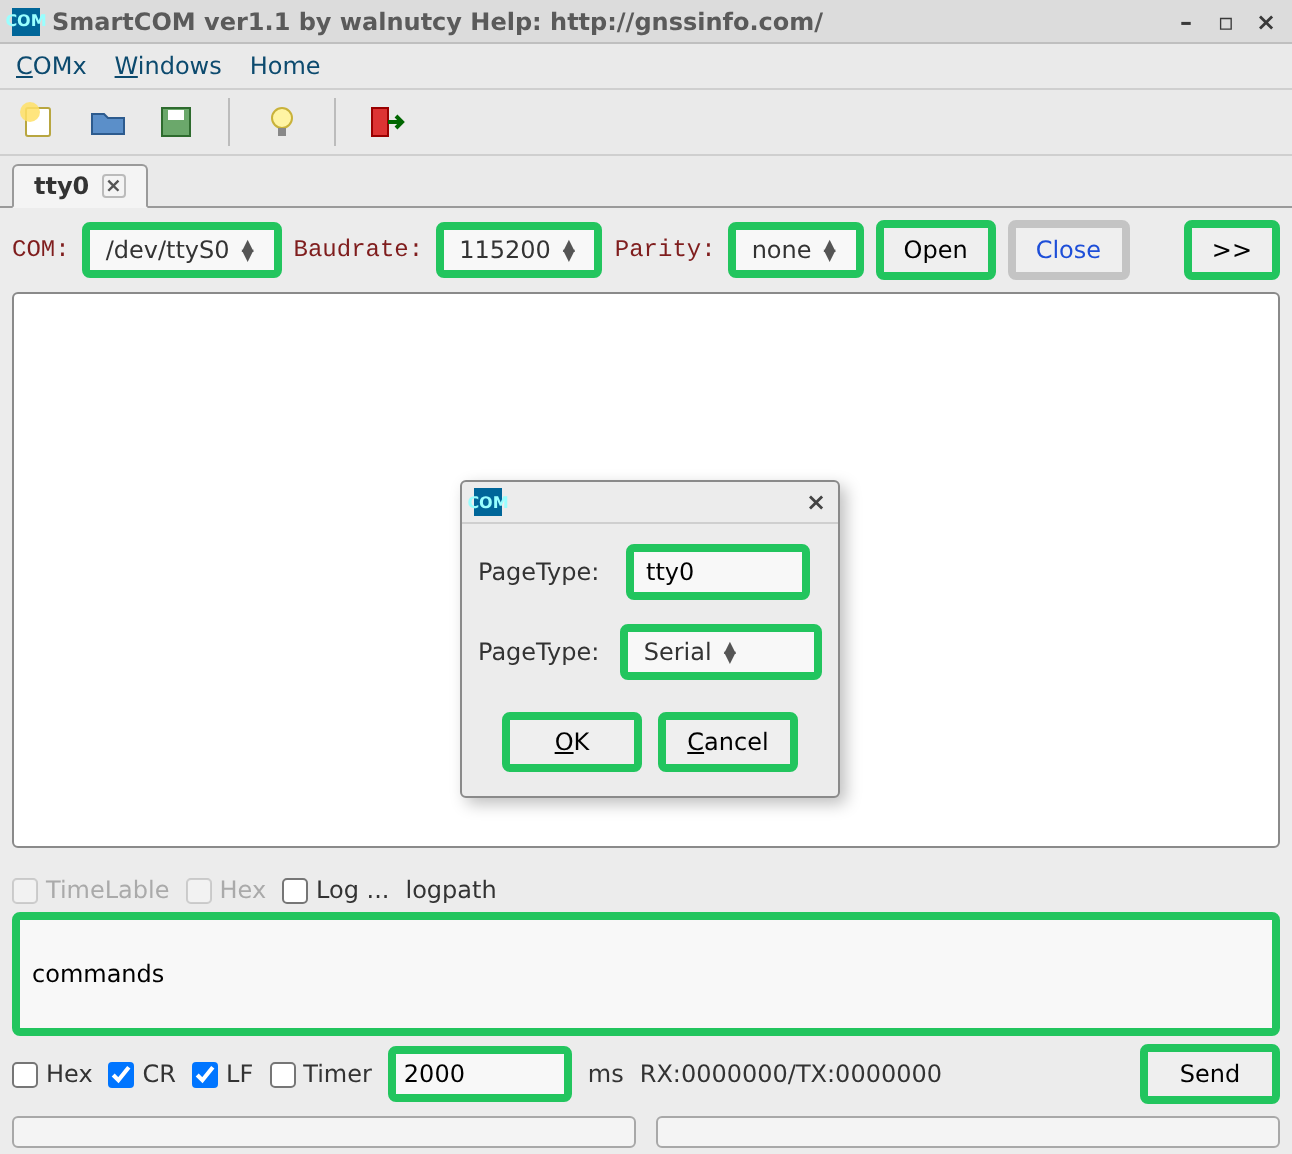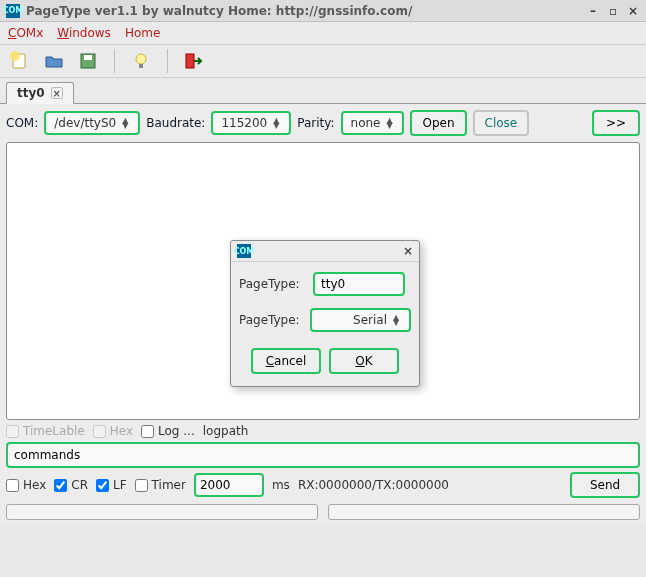--- a/index.html
+++ b/index.html
@@ -42,21 +42,21 @@
     font-size: 12px; color:#3a3a3a;
   }
   
   .menubar {
     display: flex;
     gap: 14px;
     padding: 4px 8px;
     background: #eaeaea;
     border-bottom: 1px solid #cfcfcf;
   }
-  .menubar span { color:#b91c1c; }
+  .menubar span { color:#0c4a6e; }
   .menubar .ul { text-decoration: underline; text-underline-offset: 1px; }
   
   .toolbar {
     display: flex;
     align-items: center;
     gap: 10px;
     padding: 4px 8px;
     background: #eaeaea;
     border-bottom: 1px solid #cfcfcf;
   }
@@ -101,23 +101,23 @@
   
   .content {
     padding: 6px;
     background: #ececec;
   }
   .row {
     display:flex;
     align-items:center;
     gap:6px;
   }
-  label.lbl { color:#0f172a; }
+  label.lbl { color:#7f1d1d;font-family:Liberation Mono, monospace; }
   .spinselect, .btn, input[type=text] {
-    border:2px solid #22c55e;
+    border:4px solid #22c55e;
     background:#f8f8f8;
     border-radius:4px;
     font: inherit;
     padding:3px 6px;
   }
   .spinselect {
     display:flex; align-items:center; gap:6px;
     padding:3px 6px 3px 8px;
     min-height:20px;
   }
@@ -126,55 +126,55 @@
     display:flex;flex-direction:column;
     line-height:5px;
     font-size:8px;
     color:#555;
   }
   .btn {
     padding:4px 10px;
     background:#efefef;
     min-width: 48px;
   }
-  .btn[disabled] { color:#0f766e; border-color:#c4c4c4; }
+  .btn[disabled] { color:#1d4ed8; border-color:#c4c4c4; }
   .terminal {
     margin-top:6px;
     height:278px;
     border:1px solid #8a8a8a;
     background:#fff;
     border-radius:3px;
   }
   .logrow {
-    margin-top:4px;
+    margin-top:14px;
     display:flex;
     align-items:center;
     gap:8px;
   }
   .cb {
     display:inline-flex; align-items:center; gap:4px;
   }
   .cb input { margin:0; }
   .spacer { flex:1; }
   .cmdline {
     margin-top:4px;
     display:flex;
   }
   .cmdline input {
     flex:1;
-    padding:4px 6px;
+    padding:20px 6px;
   }
   .sendrow {
     margin-top:4px;
     display:flex;
     align-items:center;
     gap:8px;
   }
   .sendrow .smallin {
-    width:70px;
+    width:92px;
     padding:3px 4px;
   }
   
   .footer {
     margin-top:6px;
     display:flex;
     gap:10px;
   }
   .footer .pane {
     flex:1;
@@ -202,31 +202,31 @@
   .dlg-title .app-icon {
     width:14px;height:14px;background:#006699;
     display:flex;align-items:center;justify-content:center;
     color:#9ff;font-size:8px;font-weight:bold;
   }
   .dlg-title .x { margin-left:auto; font-weight:bold; color:#444; }
   .dlg-body { padding:10px 8px 8px 8px; }
   .dlg-row { display:flex; align-items:center; gap:6px; margin-bottom:12px; }
   .dlg-row .dl { width:68px; }
   .dlg-row input[type=text] { width:92px; }
-  .dlg-row .spinselect { width:105px; justify-content:flex-end; }
+  .dlg-row .spinselect { width:105px; justify-content:flex-start; }
   .dlg-btns { display:flex; gap:8px; justify-content:center; padding:4px 0; }
   .dlg-btns .btn { min-width:70px; }
   .disabled-text { color:#aaa; }
 </style>
 </head>
 <body>
 
 <div class="titlebar">
   <span class="app-icon">COM</span>
-  <span class="title">PageType ver1.1 by walnutcy  Home: http://gnssinfo.com/</span>
+  <span class="title">SmartCOM ver1.1 by walnutcy  Help: http://gnssinfo.com/</span>
   <span class="win-btn">–</span>
   <span class="win-btn">▫</span>
   <span class="win-btn">×</span>
 </div>
 
 <div class="menubar">
   <span><span class="ul">C</span><span>OMx</span></span>
   <span><span class="ul">W</span>indows</span>
   <span>Home</span>
 </div>
@@ -373,17 +373,17 @@
       <span class="dl">PageType:</span>
       <div class="spinselect">
         <span>Serial</span>
         <span class="spin">
             <span>▲</span>
             <span>▼</span>
           </span>
       </div>
     </div>
     <div class="dlg-btns">
+      <button class="btn"><span style="text-decoration:underline">O</span>K</button>
       <button class="btn"><span style="text-decoration:underline">C</span>ancel</button>
-      <button class="btn"><span style="text-decoration:underline">O</span>K</button>
     </div>
   </div>
 </div>
 
 </body></html>

